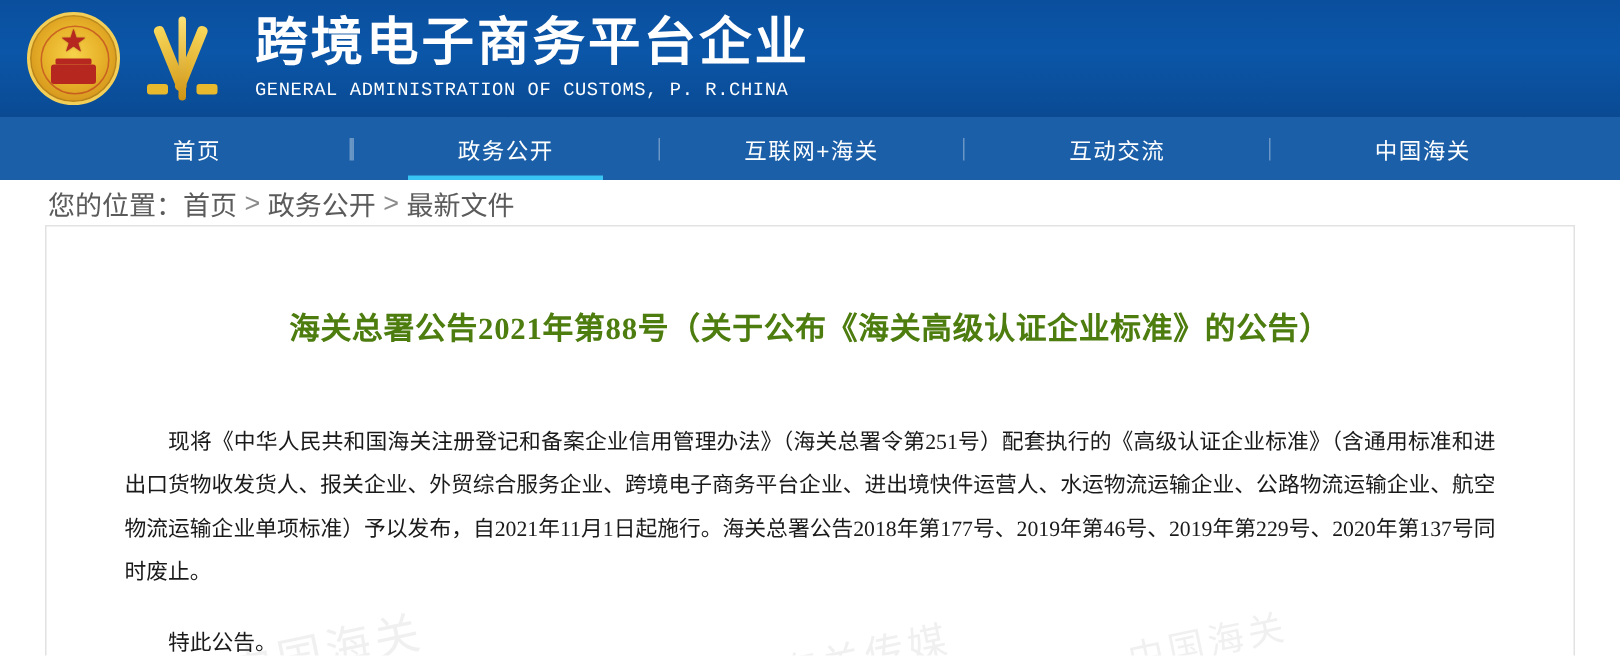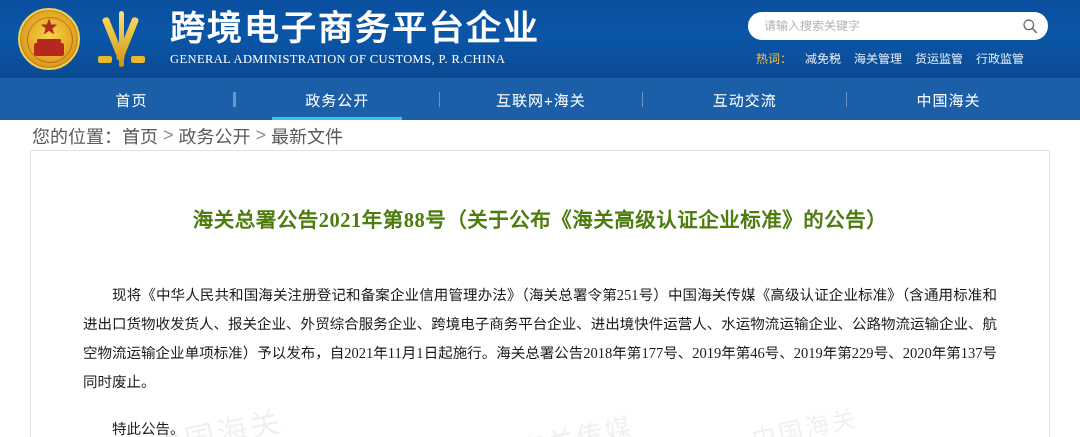--- a/index.html
+++ b/index.html
@@ -131,21 +131,21 @@
     font-weight: bold;
     line-height: 1.05;
     font-family: "Liberation Serif", serif;
     white-space: nowrap;
   }
   .title-en {
     color: #ffffff;
     font-size: 12.5px;
     letter-spacing: 0.4px;
     margin-top: 5px;
-    font-family: Liberation Serif, serif;
+    font-family: Liberation Mono, monospace;
     white-space: nowrap;
   }
 
   .header-right {
     margin-left: auto;
     display: flex;
     flex-direction: column;
     align-items: flex-start;
     width: 310px;
   }
@@ -310,38 +310,20 @@
     <div class="rod"></div>
     <div class="kbit b1"></div>
     <div class="kbit b2"></div>
   </div>
 
   <div class="title-block">
     <div class="title-cn">跨境电子商务平台企业</div>
     <div class="title-en">GENERAL ADMINISTRATION OF CUSTOMS, P. R.CHINA</div>
   </div>
 
-  <div class="header-right">
-    <div class="search-box">
-      <input type="text" placeholder="请输入搜索关键字" style="">
-      <span class="search-icon">
-        <svg viewBox="0 0 20 20" width="16" height="16">
-          <circle cx="8.5" cy="8.5" r="6" fill="none" stroke="#333" stroke-width="1.6"></circle>
-          <line x1="13" y1="13" x2="18" y2="18" stroke="#333" stroke-width="1.8" stroke-linecap="round"></line>
-        </svg>
-      </span>
-    </div>
-    <div class="hotwords">
-      <span class="label">热词：</span>
-      <a href="#">减免税</a>
-      <a href="#">海关管理</a>
-      <a href="#">货运监管</a>
-      <a href="#">行政监管</a>
-    </div>
-  </div>
 </div>
 
 <div class="nav">
   <div class="nav-item">首页</div>
   <div class="nav-sep"></div>
   <div class="nav-sep"></div>
   <div class="nav-sep"></div>
   <div class="nav-item active">政务公开</div>
   <div class="nav-sep"></div>
   <div class="nav-item">互联网+海关</div>
@@ -357,20 +339,20 @@
   <span class="sep">&gt;</span>
   <a href="#">政务公开</a>
   <span class="sep">&gt;</span>
   <a href="#">最新文件</a>
 </div>
 
 <div class="content-wrap">
   <div class="card">
     <h1 class="doc-title">海关总署公告2021年第88号（关于公布《海关高级认证企业标准》的公告）</h1>
     <div class="doc-body">
-      <p>现将《中华人民共和国海关注册登记和备案企业信用管理办法》（海关总署令第251号）中国海关传媒《高级认证企业标准》（含通用标准和进出口货物收发货人、报关企业、外贸综合服务企业、跨境电子商务平台企业、进出境快件运营人、水运物流运输企业、公路物流运输企业、航空物流运输企业单项标准）予以发布，自2021年11月1日起施行。海关总署公告2018年第177号、2019年第46号、2019年第229号、2020年第137号同时废止。</p>
+      <p>现将《中华人民共和国海关注册登记和备案企业信用管理办法》（海关总署令第251号）配套执行的《高级认证企业标准》（含通用标准和进出口货物收发货人、报关企业、外贸综合服务企业、跨境电子商务平台企业、进出境快件运营人、水运物流运输企业、公路物流运输企业、航空物流运输企业单项标准）予以发布，自2021年11月1日起施行。海关总署公告2018年第177号、2019年第46号、2019年第229号、2020年第137号同时废止。</p>
       <p>特此公告。</p>
     </div>
     <div class="watermark wm1">中国海关</div>
     <div class="watermark wm2">中国海关传媒</div>
     <div class="watermark wm3">中国海关</div>
   </div>
 </div>
 
 </body></html>

